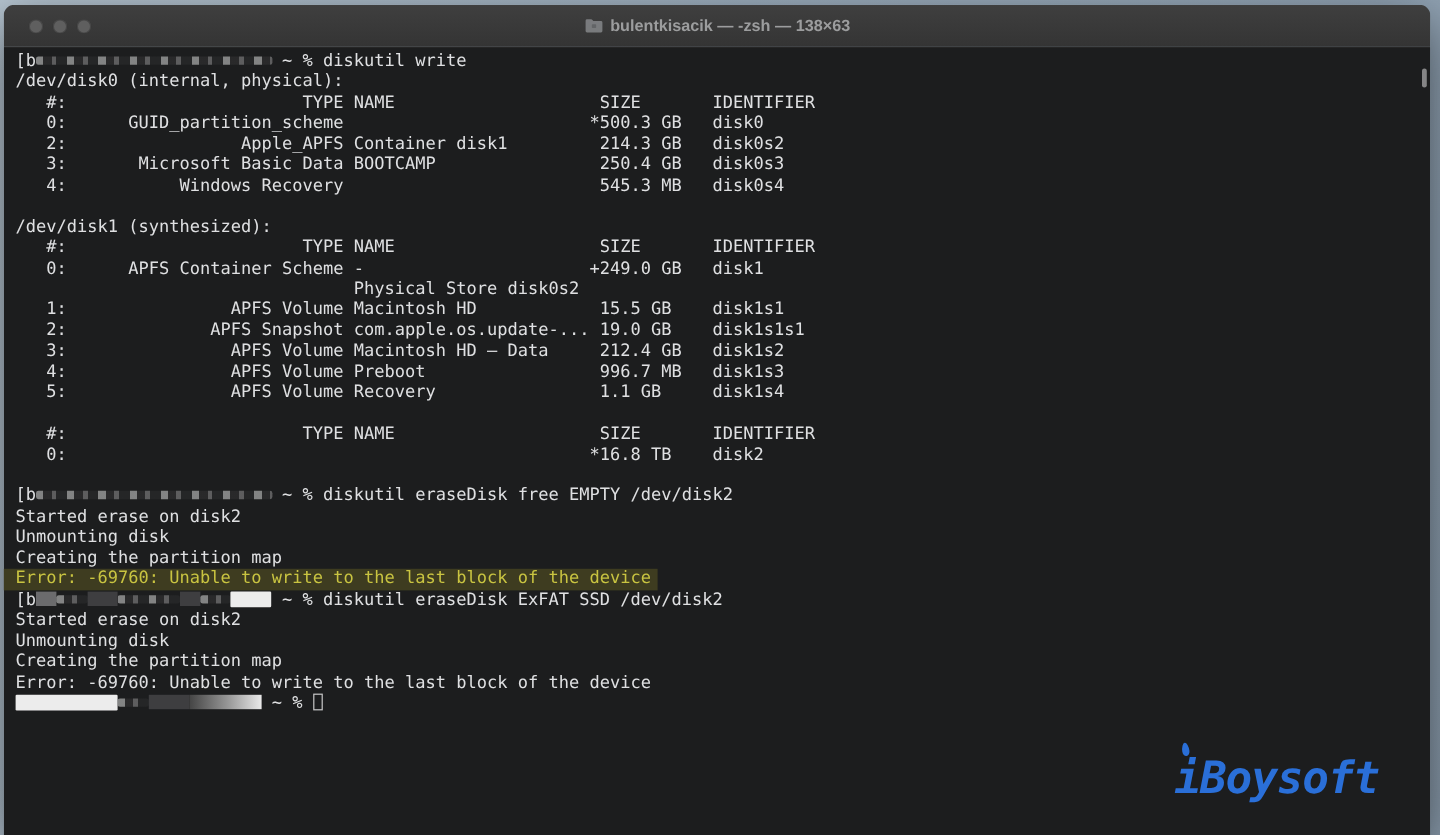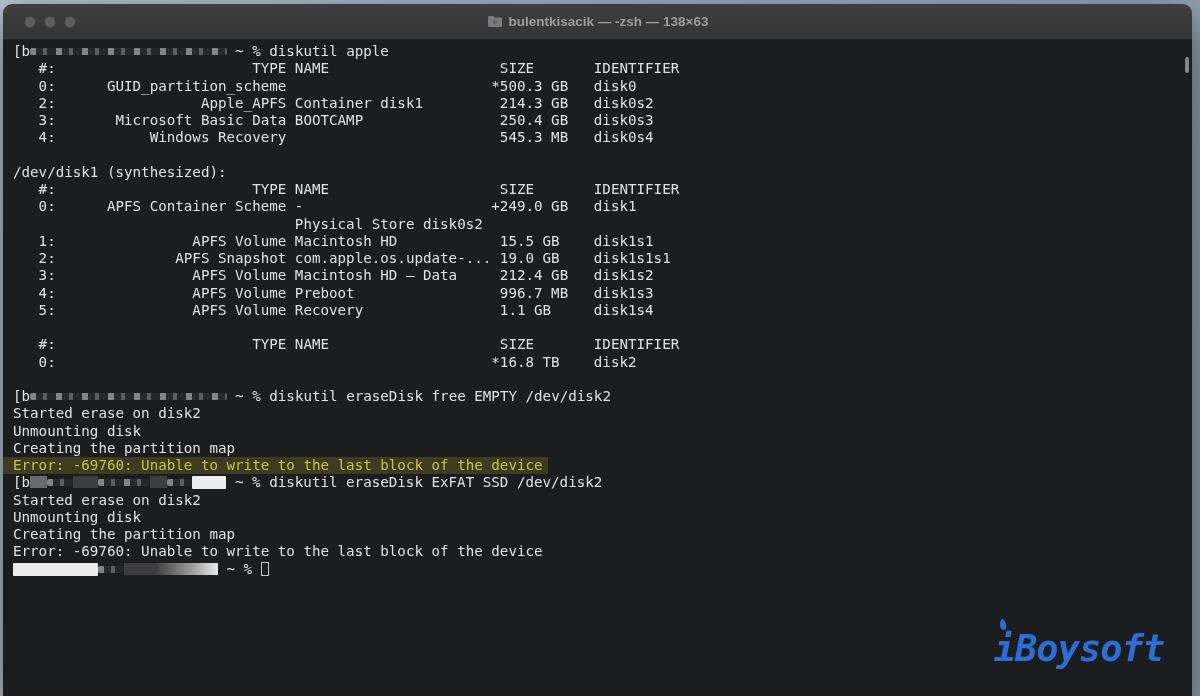--- a/index.html
+++ b/index.html
@@ -74,21 +74,21 @@
     border: 1.5px solid #c8c8c8; vertical-align: -2px;
   }
 
   .scroll-thumb {
     position: absolute; top: 17px; right: 3px;
     width: 4px; height: 16px;
     background: #919191; border-radius: 2px; opacity: 0.9;
   }
 
   .watermark {
-    position: absolute; right: 28px; bottom: 26px;
+    position: absolute; right: 43px; bottom: 26px;
     font-style: italic; font-weight: bold;
     font-size: 37px; letter-spacing: -1px;
     color: #2a6fd8;
     margin-top: 32px;
   }
   .flame {
     position: absolute; left: 6px; top: -8px;
     width: 6px; height: 11px;
     background: currentColor;
     border-radius: 50% 50% 50% 50% / 65% 65% 35% 35%;
@@ -111,21 +111,22 @@
           <path d="M1 2.2 Q1 1 2.2 1 L5.6 1 Q6.3 1 6.7 1.6 L7.4 2.6 L13.8 2.6 Q15 2.6 15 3.8 L15 10.8 Q15 12 13.8 12 L2.2 12 Q1 12 1 10.8 Z" fill="#85878a"></path>
           <rect x="6.2" y="5.2" width="3.6" height="3.2" rx="0.6" fill="#6a6c6f"></rect>
         </svg>
       </span>
       <span>bulentkisacik — -zsh — 138×63</span>
     </div>
   </div>
 
   <div class="terminal" style="background: rgb(28, 29, 30); color: rgb(223, 224, 226); --err-fg: #c9c441; --err-bg: #3e3c20;">
     <div>
-        <div class="tline"><span>[b</span><span class="redact r-smudge" style="width: 23ch;"></span><span> ~ % diskutil apple</span></div>
+        <div class="tline"><span>[b</span><span class="redact r-smudge" style="width: 23ch;"></span><span> ~ % diskutil write</span></div>
+        <div class="tline">/dev/disk0 (internal, physical):</div>
         <div class="tline">   #:                       TYPE NAME                    SIZE       IDENTIFIER</div>
         <div class="tline">   0:      GUID_partition_scheme                        *500.3 GB   disk0</div>
         <div class="tline">   2:                 Apple_APFS Container disk1         214.3 GB   disk0s2</div>
         <div class="tline">   3:       Microsoft Basic Data BOOTCAMP                250.4 GB   disk0s3</div>
         <div class="tline">   4:           Windows Recovery                         545.3 MB   disk0s4</div>
         <div class="tline"></div>
         <div class="tline">/dev/disk1 (synthesized):</div>
         <div class="tline">   #:                       TYPE NAME                    SIZE       IDENTIFIER</div>
         <div class="tline">   0:      APFS Container Scheme -                      +249.0 GB   disk1</div>
         <div class="tline">                                 Physical Store disk0s2</div>

